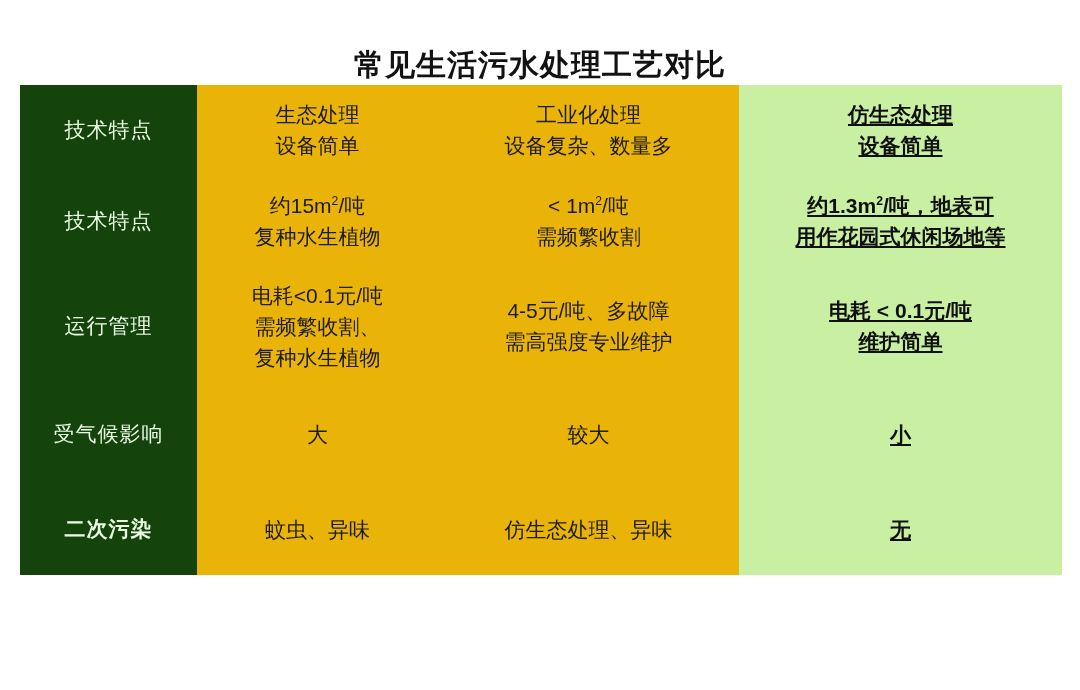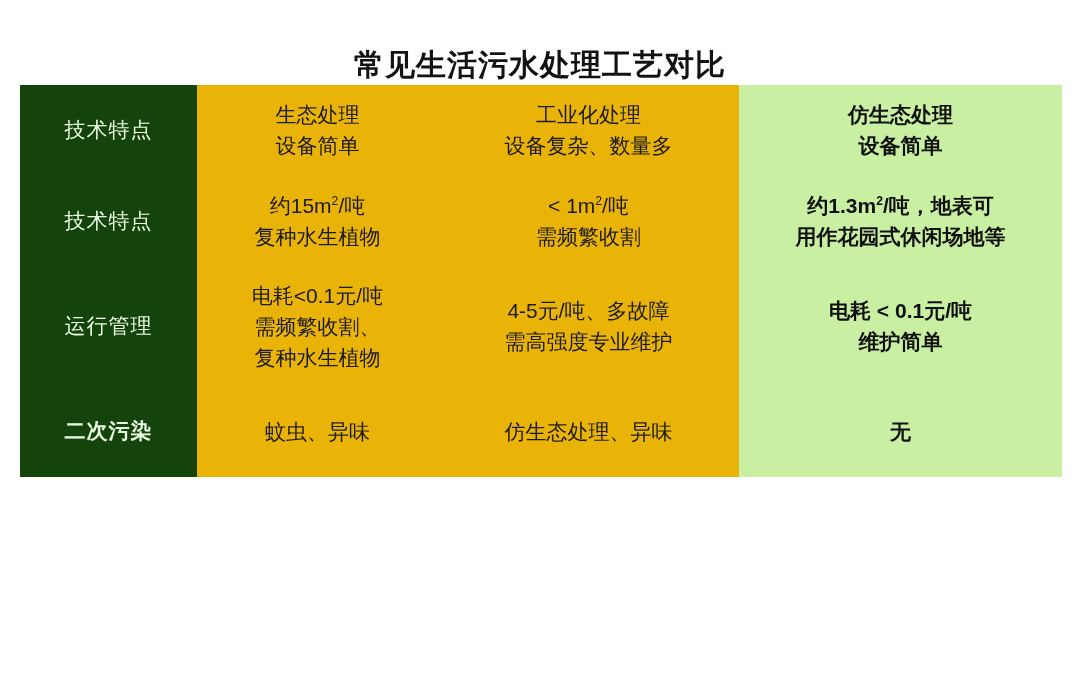--- a/index.html
+++ b/index.html
@@ -98,20 +98,21 @@
   }
   .plain.last { border-bottom: 0; margin-left: 36px; }
 
   .hl-cell {
     background: #c9efa2;
     color: #101010;
     font-size: 21px;
     line-height: 31px;
     font-weight: bold;
     border-bottom: 3px solid #ffffff;
+    text-decoration: underline;
   }
   .hl-cell.last { border-bottom: 0; }
 
   
 
   .cell-inner {
     display: block;
     padding: 6px 10px;
   }
 
@@ -214,20 +215,40 @@
           </span>
         </td>
         <td class="hl-cell">
           <span class="cell-inner">
             <span class="line">电耗 &lt; 0.1元/吨</span>
             <span class="line">维护简单</span>
           </span>
         </td>
       </tr>
 
+      <tr class="r-4">
+        <td class="lbl">
+          <span class="cell-inner">受气候影响</span>
+        </td>
+        <td class="plain">
+          <span class="cell-inner">
+            <span class="line">大</span>
+          </span>
+        </td>
+        <td class="plain">
+          <span class="cell-inner">
+            <span class="line">较大</span>
+          </span>
+        </td>
+        <td class="hl-cell">
+          <span class="cell-inner">
+            <span class="line">小</span>
+          </span>
+        </td>
+      </tr>
 
       <tr class="r-5">
         <td class="lbl last">
           <span class="cell-inner">二次污染</span>
         </td>
         <td class="plain last">
           <span class="cell-inner">
             <span class="line">蚊虫、异味</span>
           </span>
         </td>

